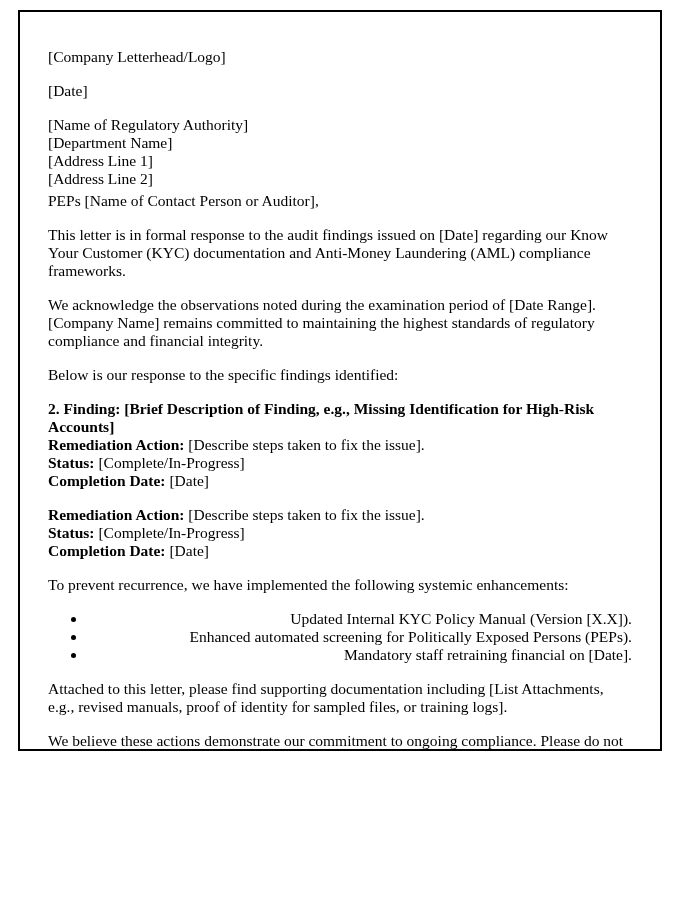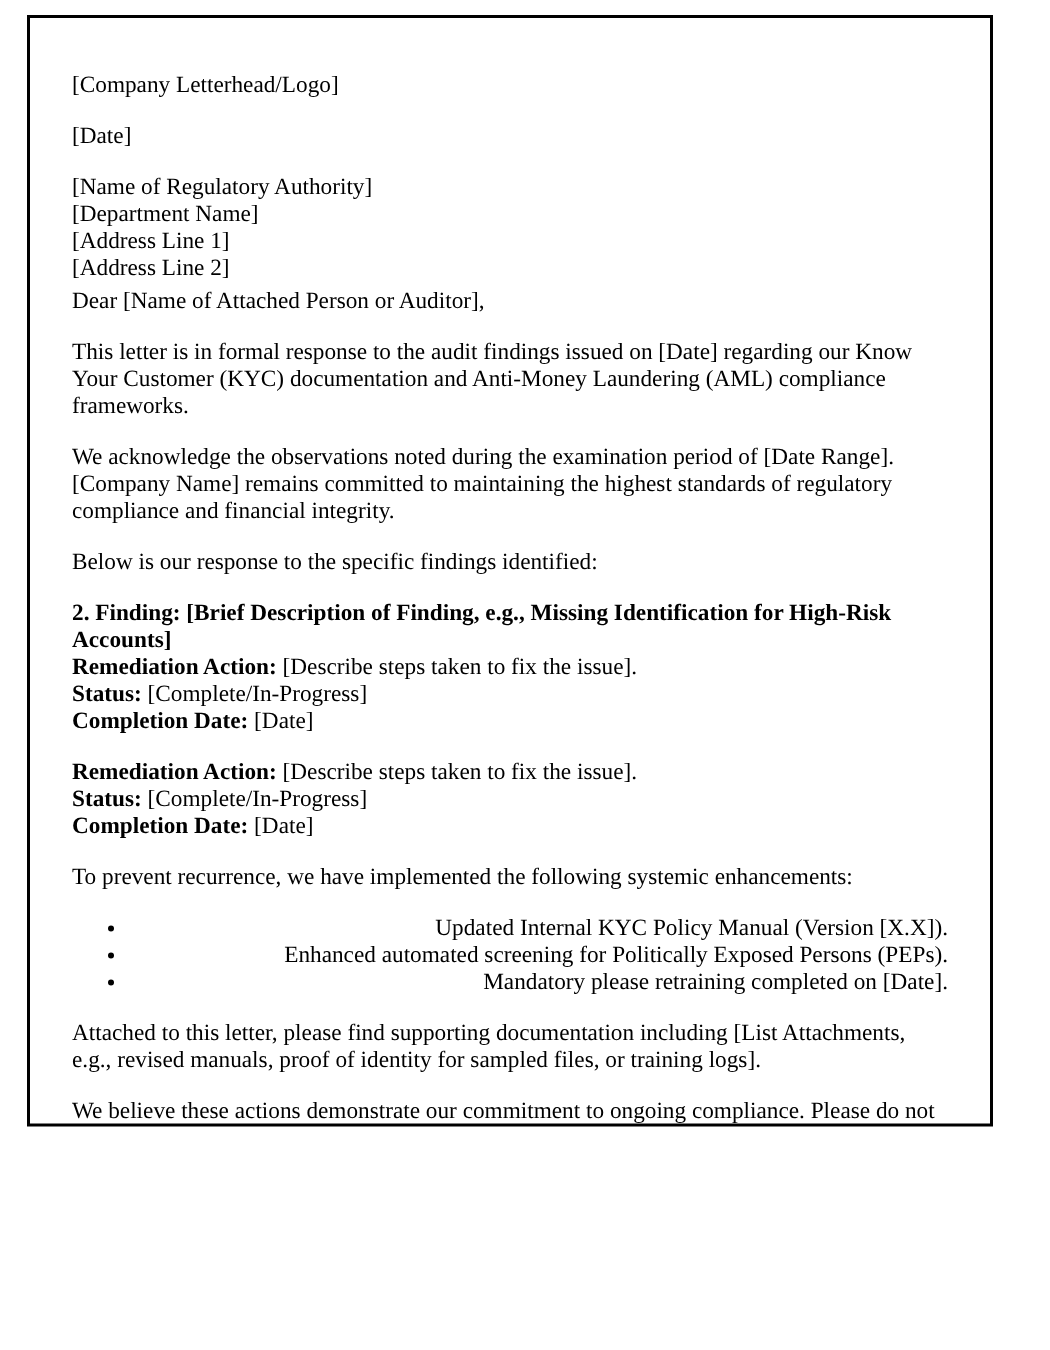--- a/index.html
+++ b/index.html
@@ -54,21 +54,21 @@
     <p class="para">[Date]</p>
 
     <div class="addr">
       <p class="addr-line">[Name of Regulatory Authority]</p>
       <p class="addr-line">[Department Name]</p>
       <p class="addr-line">[Address Line 1]</p>
       <p class="addr-line">[Address Line 2]</p>
     </div>
 
 
-    <p class="para">Dear [Name of Attached Person or Auditor],</p>
+    <p class="para">PEPs [Name of Contact Person or Auditor],</p>
 
     <p class="para">This letter is in formal response to the audit findings issued on [Date] regarding our Know Your Customer (KYC) documentation and Anti-Money Laundering (AML) compliance frameworks.</p>
 
     <p class="para">We acknowledge the observations noted during the examination period of [Date Range]. [Company Name] remains committed to maintaining the highest standards of regulatory compliance and financial integrity.</p>
 
     <p class="para">Below is our response to the specific findings identified:</p>
 
     <div class="finding">
       <div class="fline bold">2. Finding: [Brief Description of Finding, e.g., Missing Identification for High-Risk Accounts]</div>
       <div class="fline">
@@ -98,21 +98,21 @@
         <span class="bold">Completion Date:</span>
         <span>[Date]</span>
       </div>
     </div>
 
     <p class="para">To prevent recurrence, we have implemented the following systemic enhancements:</p>
 
     <ul class="enhancements">
       <li>Updated Internal KYC Policy Manual (Version [X.X]).</li>
       <li>Enhanced automated screening for Politically Exposed Persons (PEPs).</li>
-      <li>Mandatory please retraining completed on [Date].</li>
+      <li>Mandatory staff retraining financial on [Date].</li>
     </ul>
 
     <p class="para">Attached to this letter, please find supporting documentation including [List Attachments, e.g., revised manuals, proof of identity for sampled files, or training logs].</p>
 
     <p class="para">We believe these actions demonstrate our commitment to ongoing compliance. Please do not hesitate to contact us should you require further clarification.</p>
 
   </div>
 </div>
 
 </body></html>

